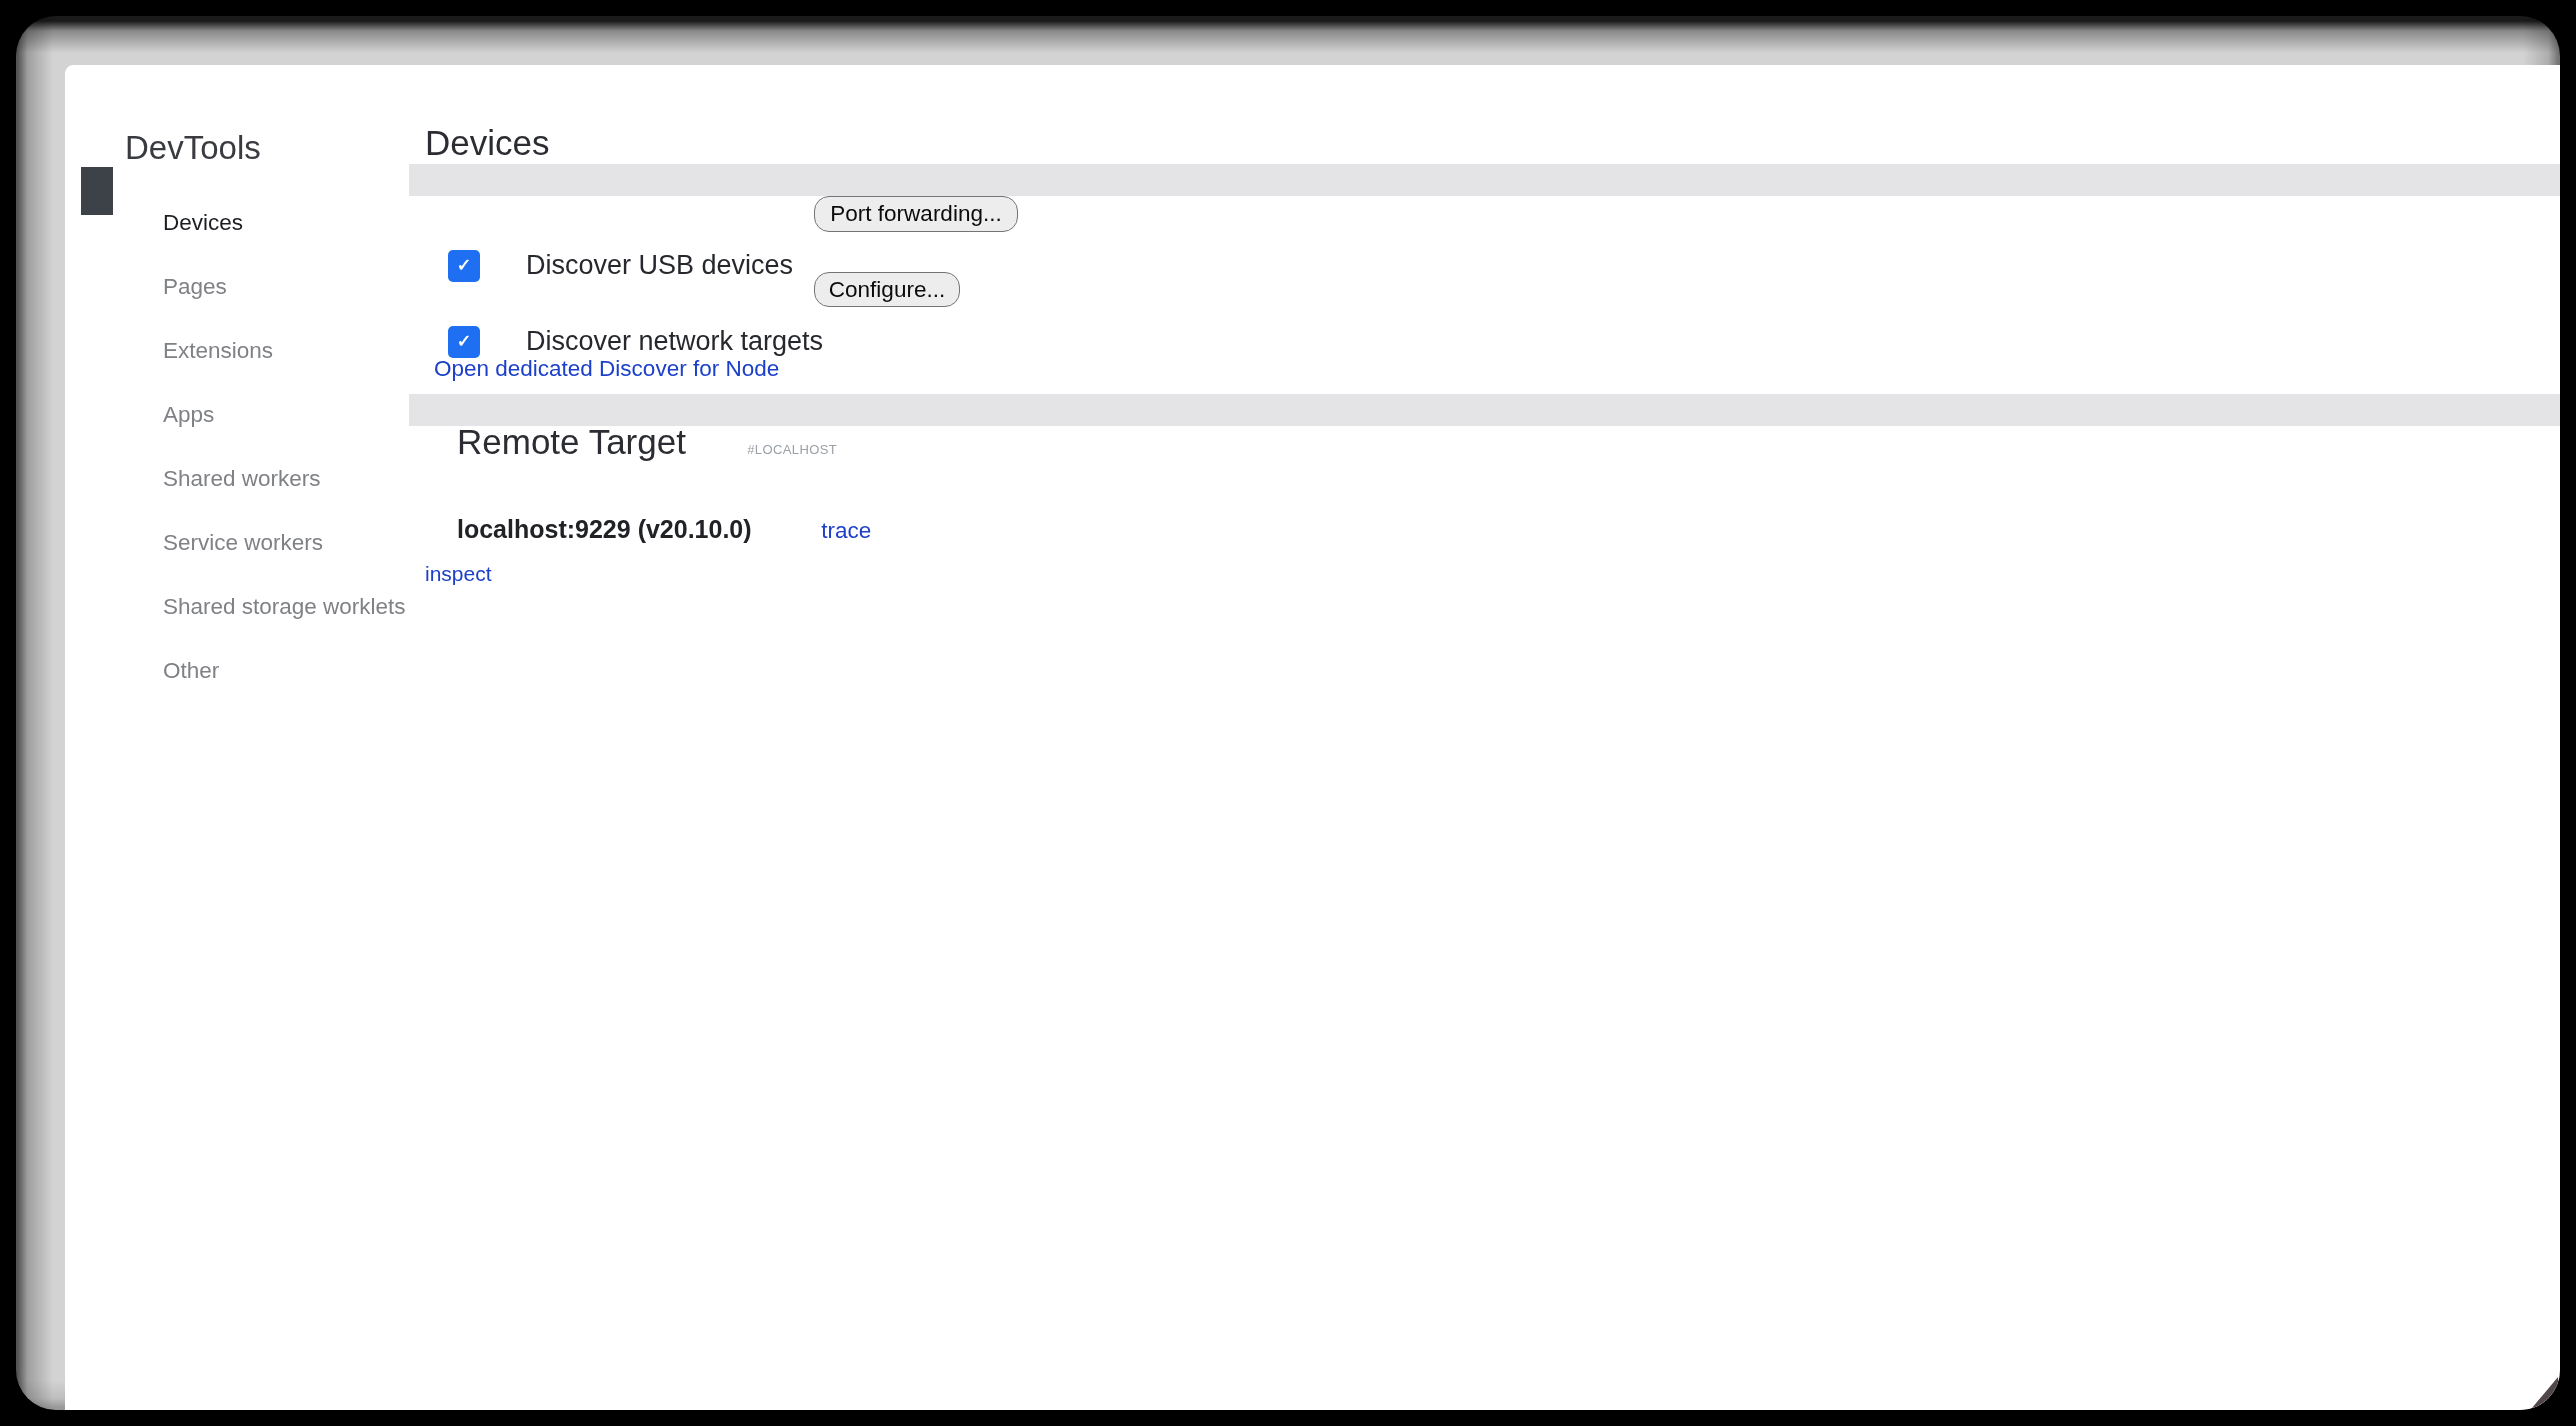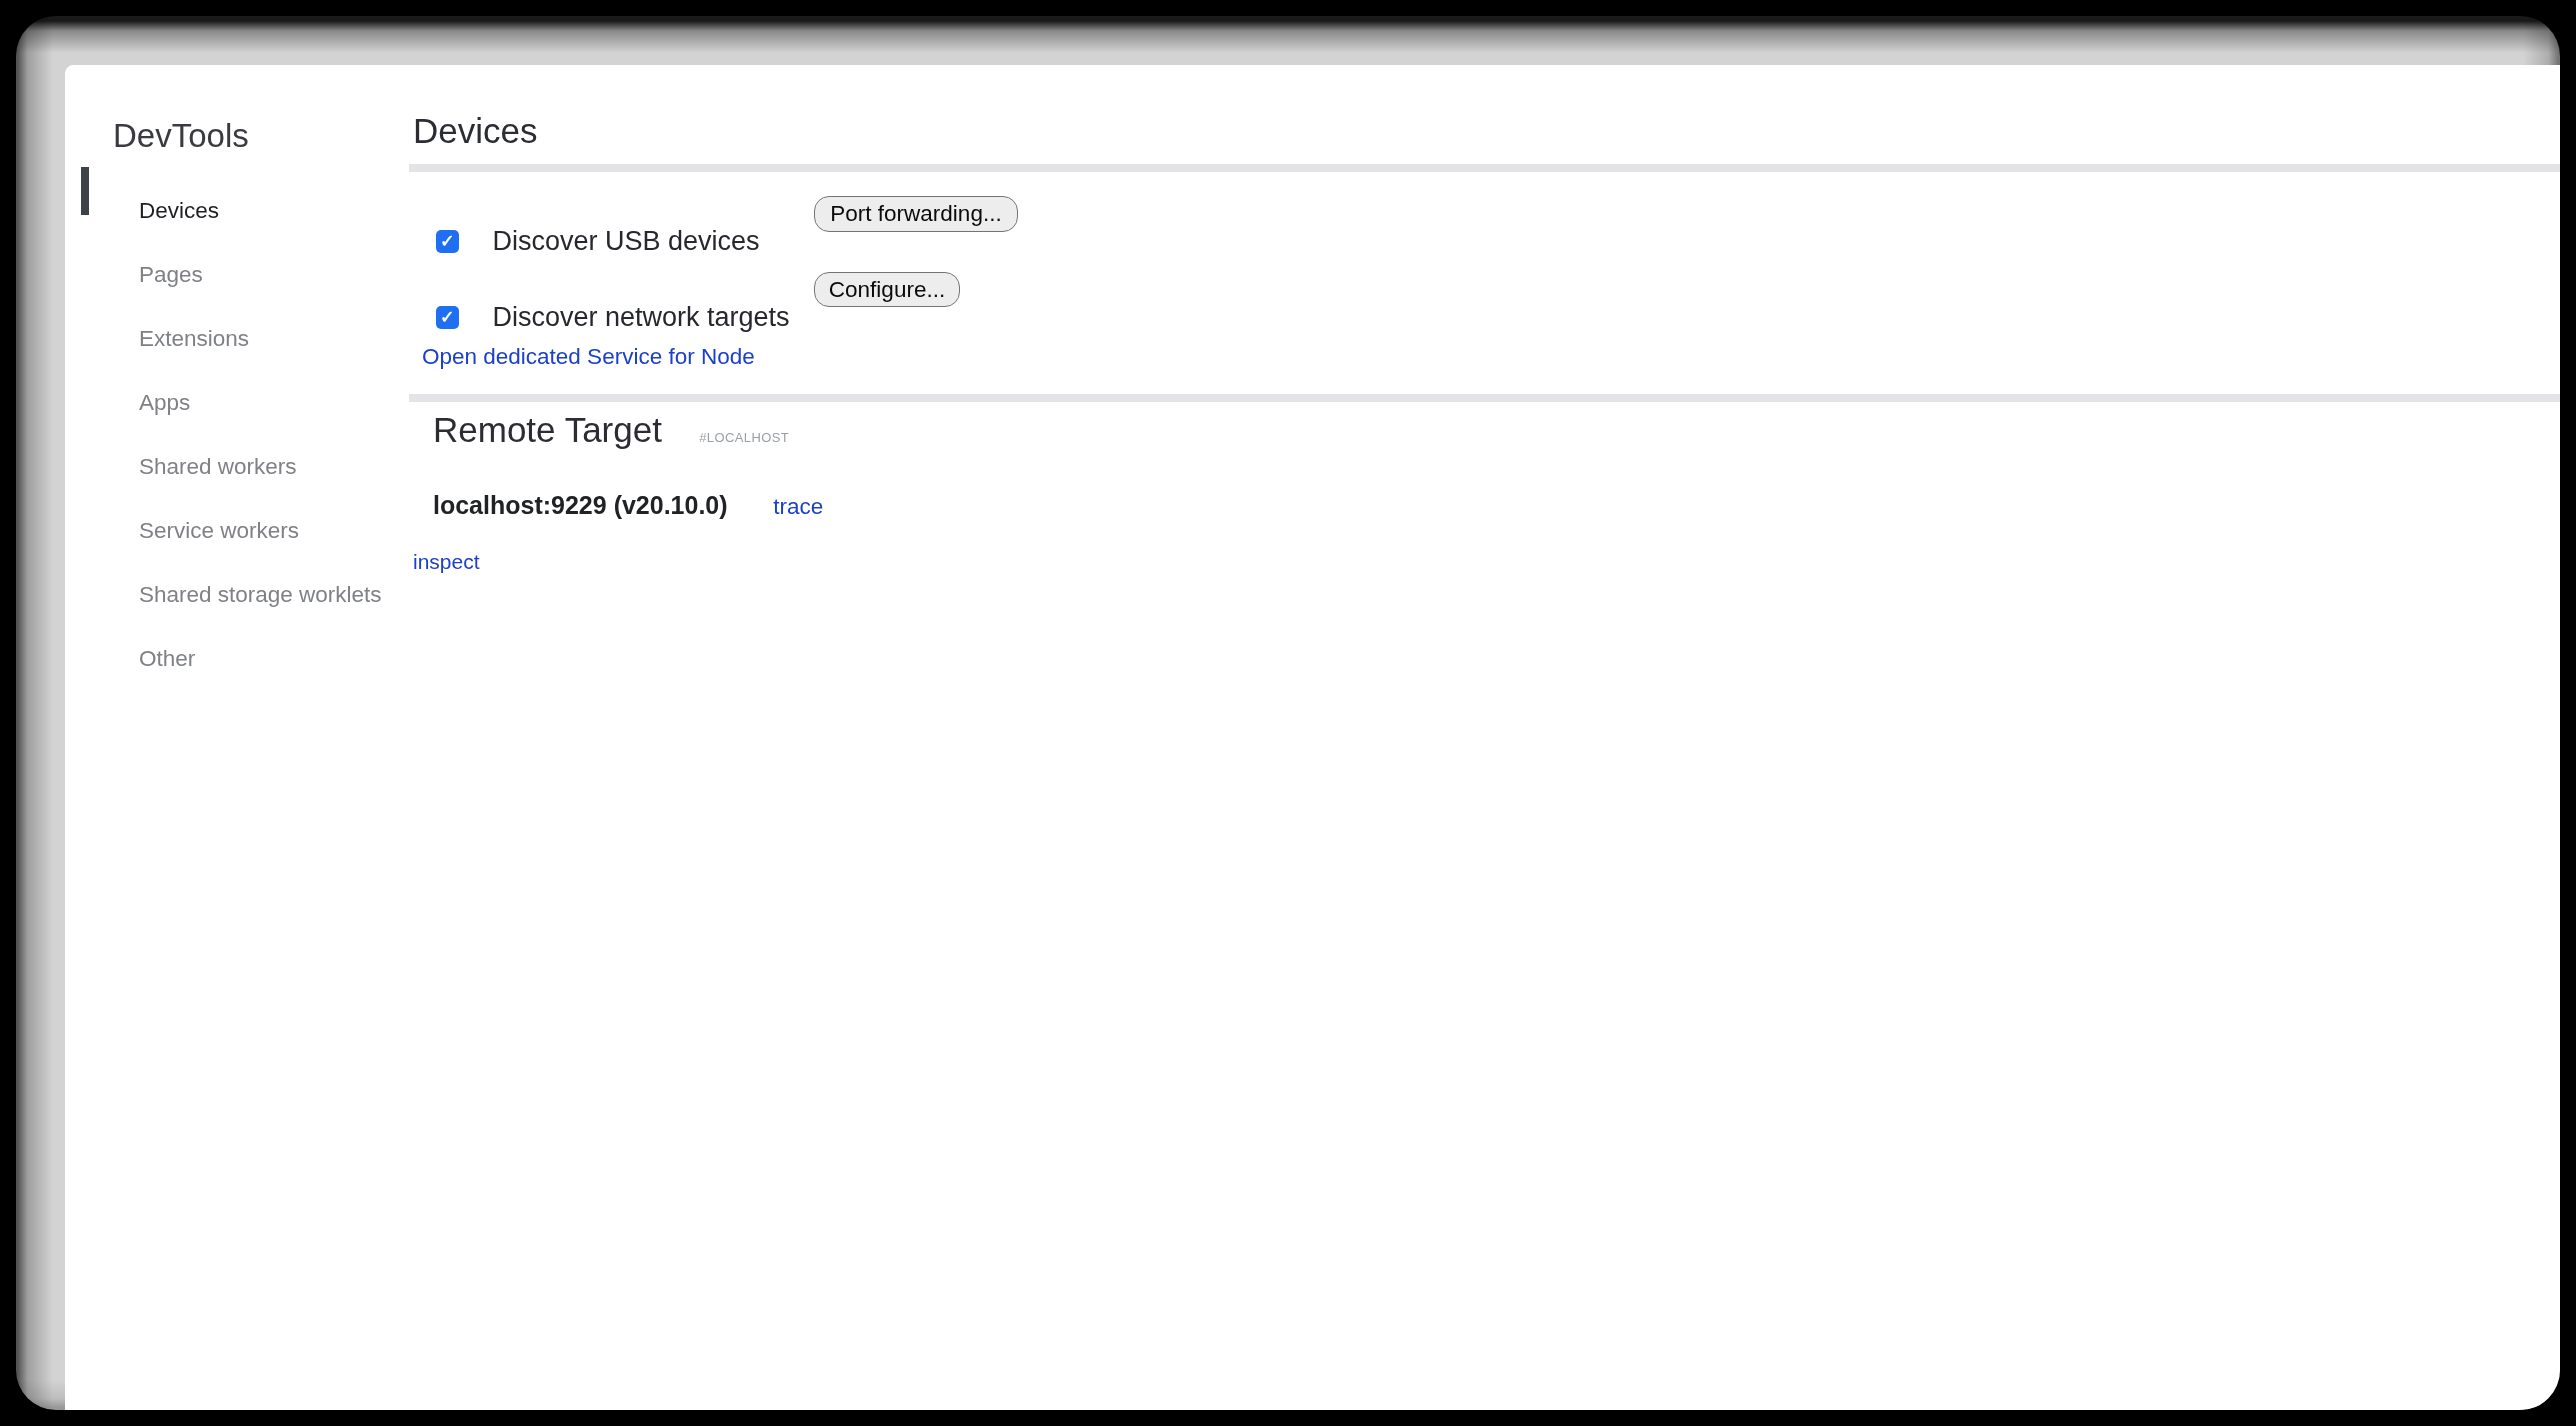--- a/index.html
+++ b/index.html
@@ -1,15 +1,15 @@
 <!DOCTYPE html>
 <html style="font-size:13.3px"><head>
 <meta charset="utf-8">
 <style>
-  * { box-sizing: border-box; margin: 16px; padding: 4px; }
+  * { box-sizing: border-box; margin: 16px; padding: 16px; }
   html, body {
     width: 2576px; height: 1427px;
     background: #000;
     overflow: hidden;
     font-family: "Liberation Sans", sans-serif;
   }
 
   
   .screen {
     position: absolute; inset: 0;
@@ -152,21 +152,21 @@
     <button class="btn btn-port">Port forwarding...</button>
 
     <div class="check-row row-net">
       <div class="checkbox" role="checkbox" aria-checked="true">
         <span>✓</span>
       </div>
       <span class="check-label">Discover network targets</span>
     </div>
     <button class="btn btn-conf">Configure...</button>
 
-    <a class="link node-link">Open dedicated Service for Node</a>
+    <a class="link node-link">Open dedicated Discover for Node</a>
 
     <div class="divider divider-2"></div>
 
     <div class="h2 h2-remote">
       <span>Remote Target</span><span class="host-tag">#LOCALHOST</span>
     </div>
 
     <div class="target-line">
       <span class="target-name">localhost:9229 (v20.10.0)</span>
       <a class="link trace-link">trace</a>

